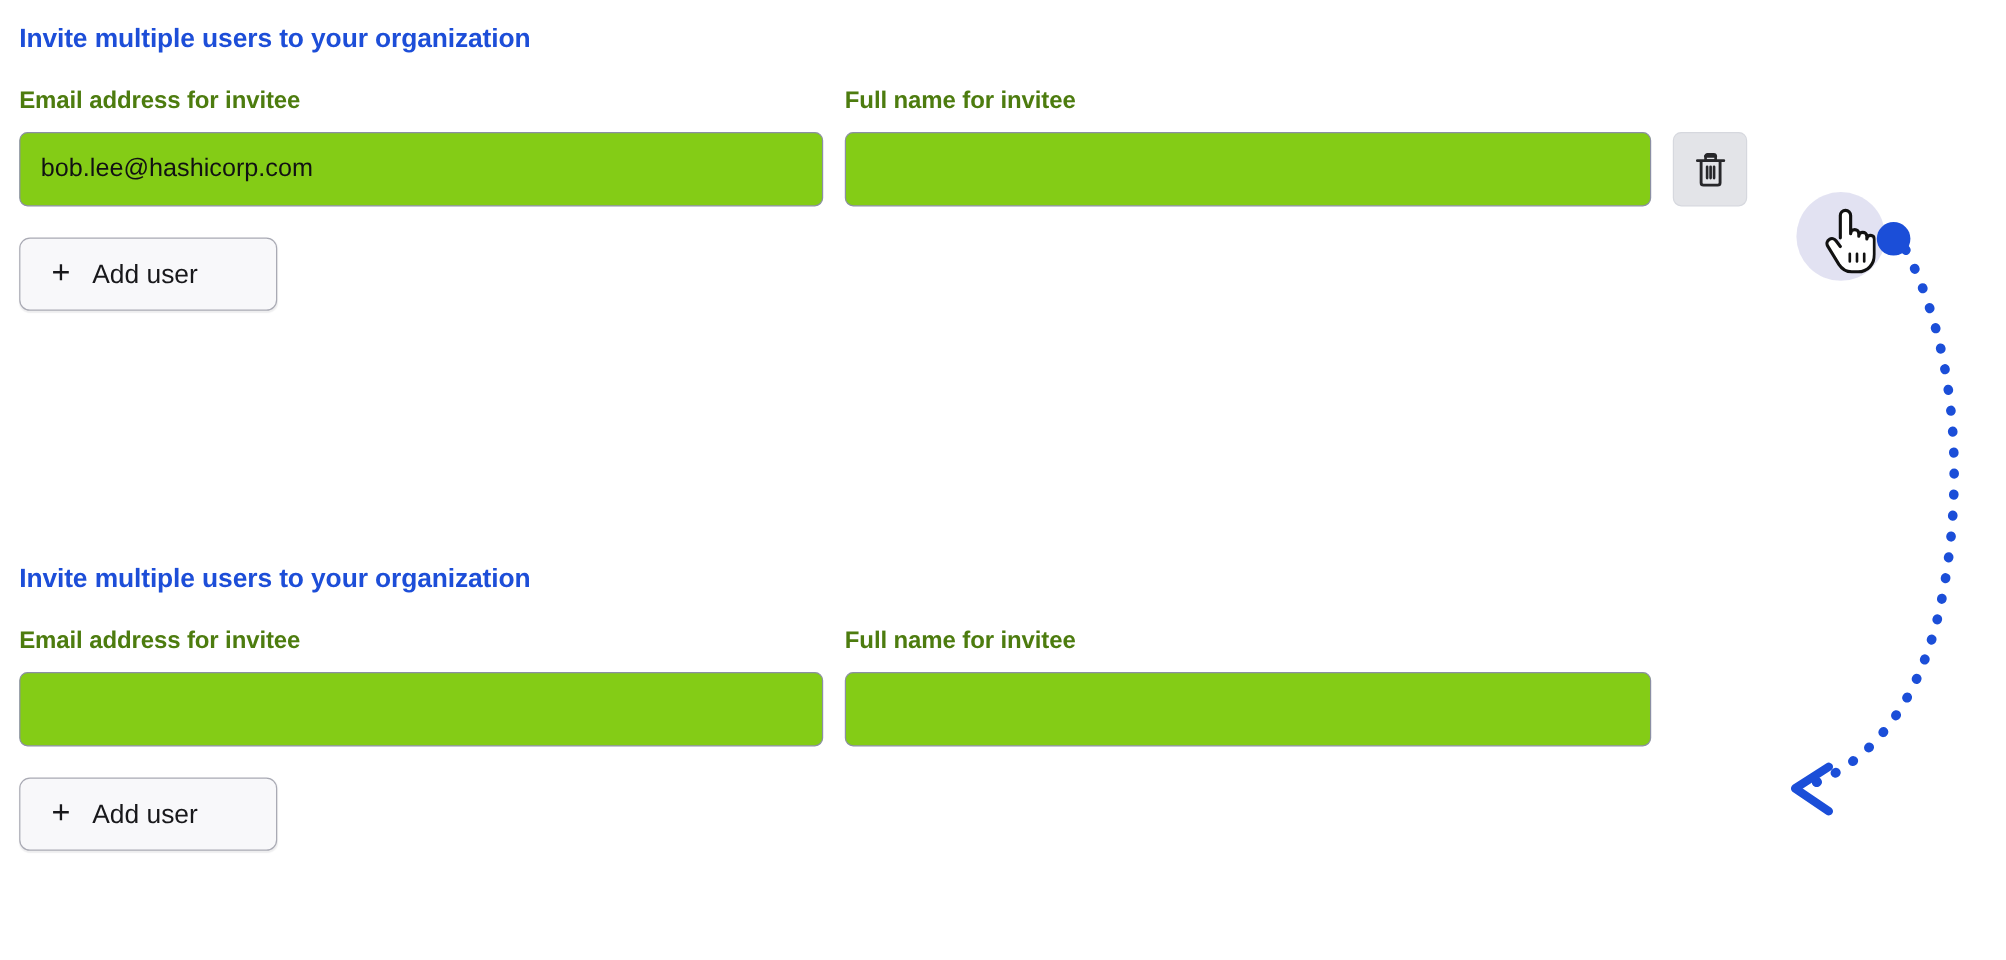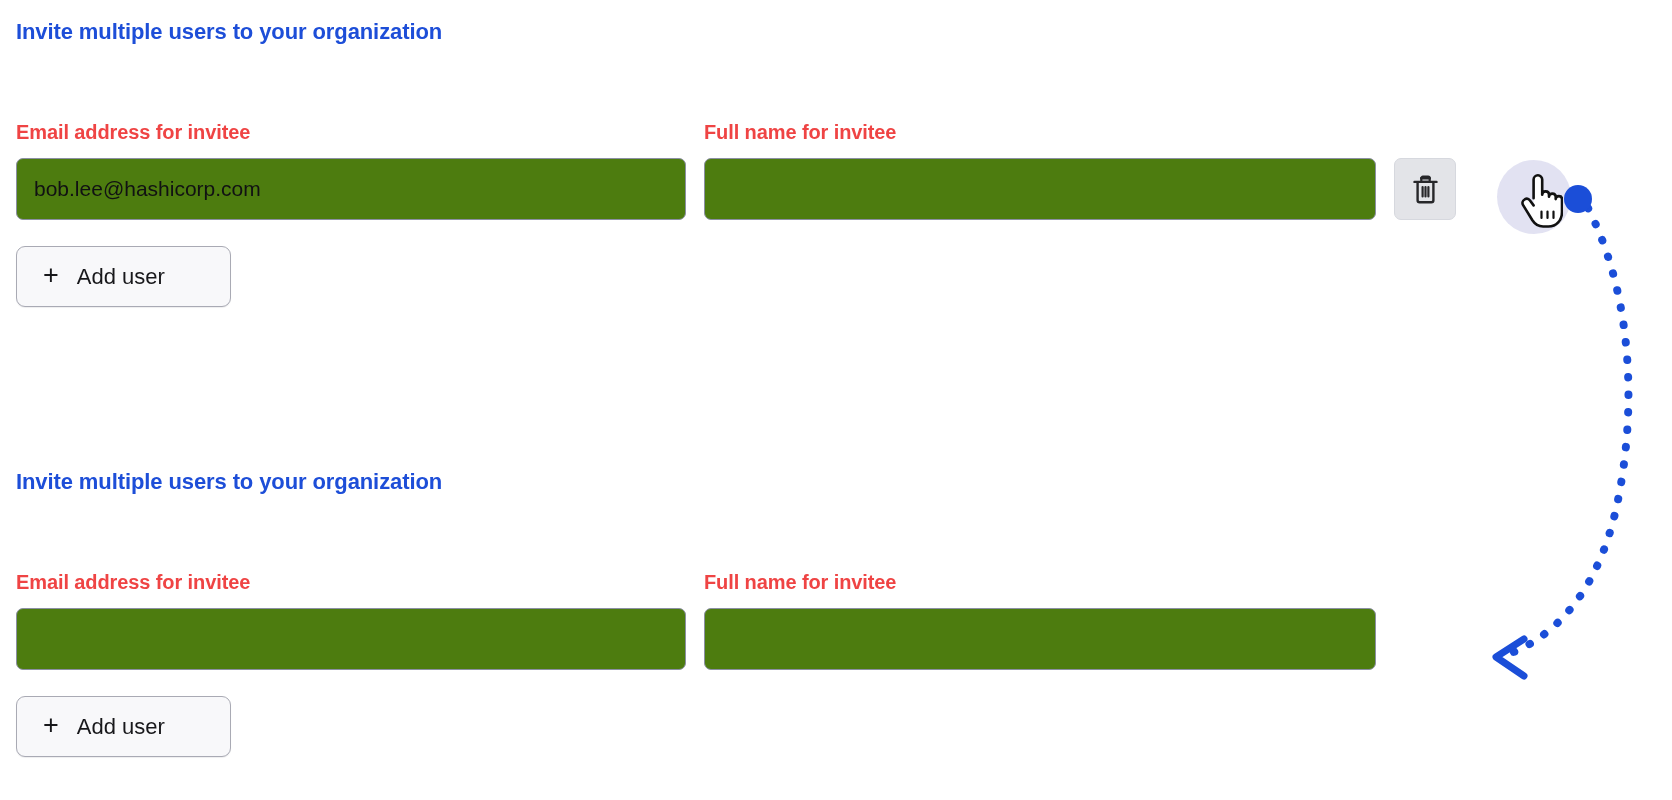--- a/index.html
+++ b/index.html
@@ -50,37 +50,36 @@
 
   .field-col { }
   .field-col.email  { width: 670px; }
   .field-col.name   { width: 672px; }
 
   .field-label {
     display: block;
     font-size: 20px;
     font-weight: 700;
     letter-spacing: -0.1px;
-    color: #ef4444;
+    color: #4d7c0f;
     line-height: 24px;
     margin-bottom: 14px;
     white-space: nowrap;
-    margin-top: 48px;
   }
 
   .text-input {
     box-sizing: border-box;
     display: block;
     width: 100%;
     height: 62px;
     padding: 0 17px;
     font-family: "Liberation Sans", sans-serif;
     font-size: 21px;
     color: #111113;
-    background: #4d7c0f;
+    background: #84cc16;
     border: 1.5px solid #8b8fa3;
     border-radius: 7px;
     outline: none;
   }
   .text-input::placeholder { color: #9aa0ae; }
 
   
   .delete-btn {
     box-sizing: border-box;
     width: 62px;

